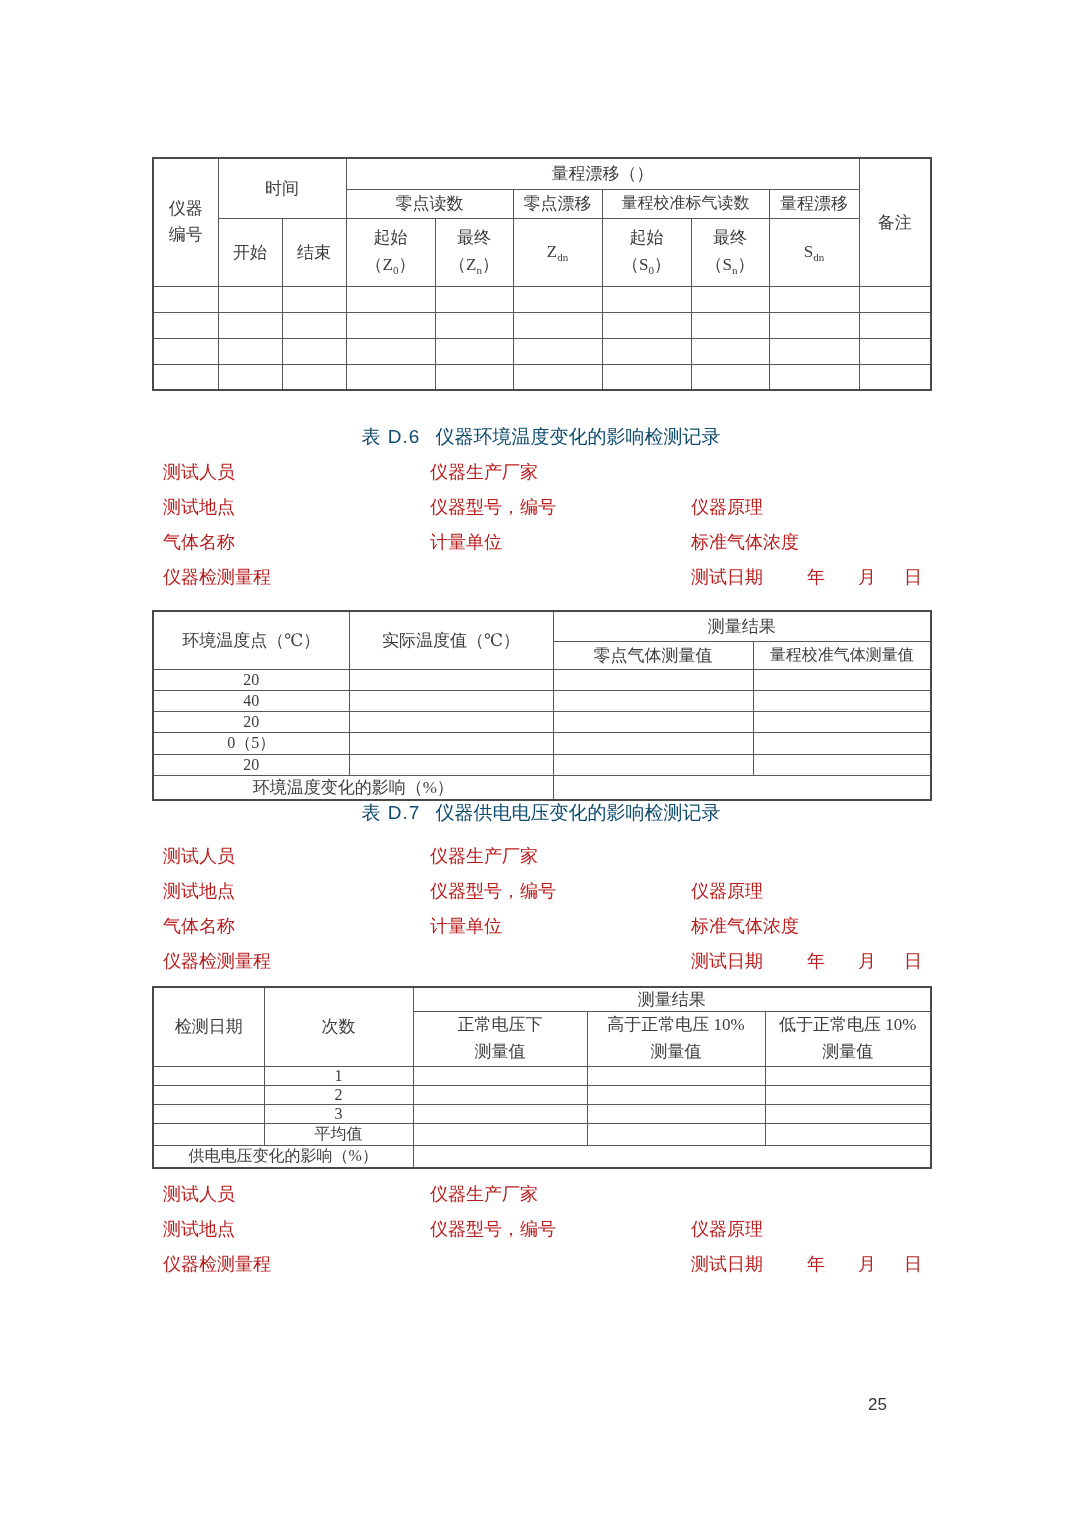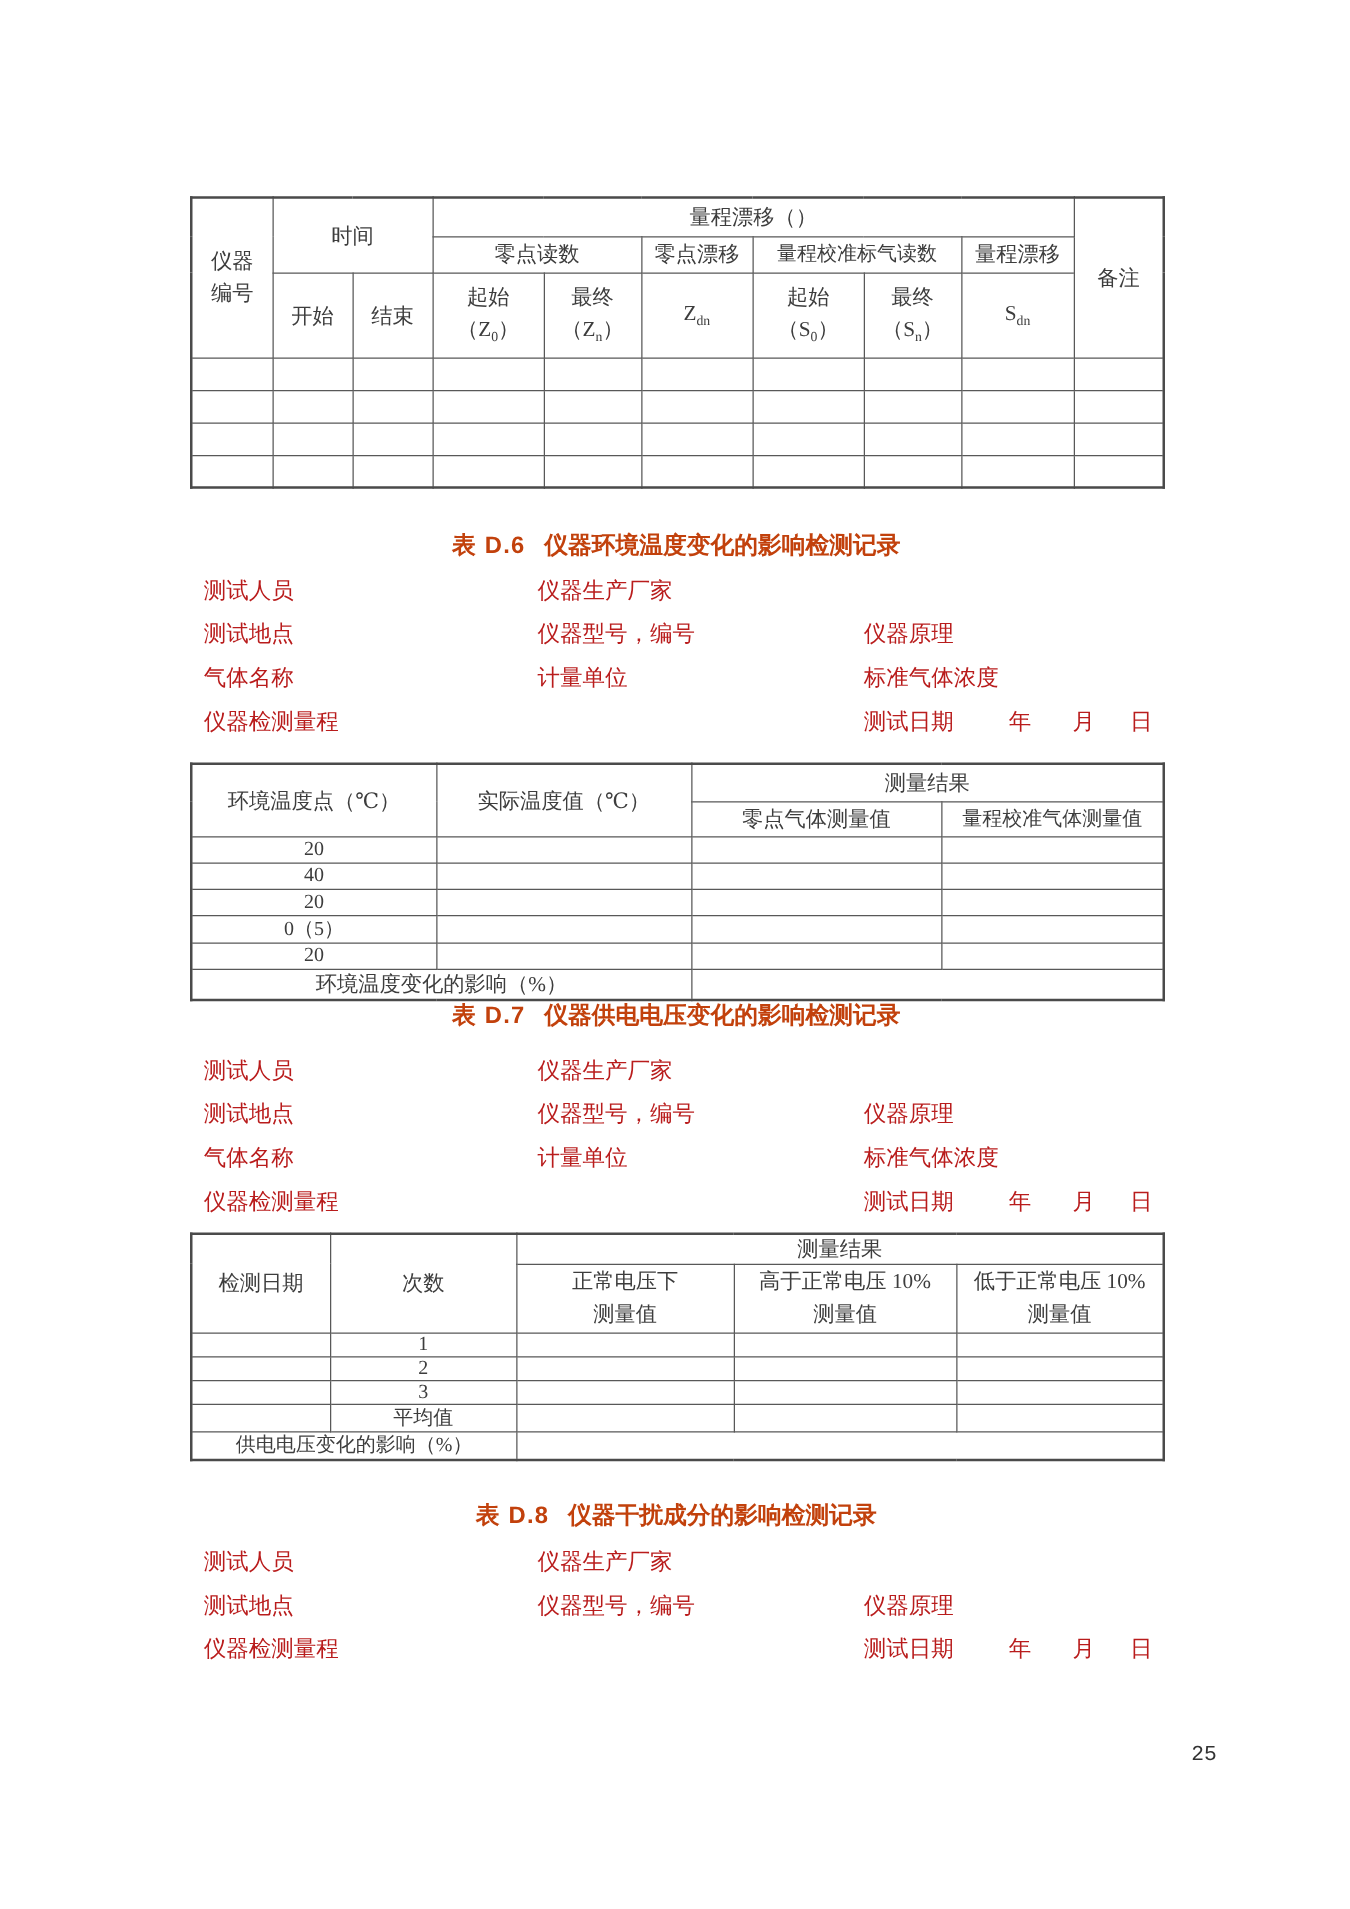--- a/index.html
+++ b/index.html
@@ -24,43 +24,43 @@
   .sym-base { font-size:17px; }
 
   .h31 { height:31px; } .h29 { height:29px; } .h68 { height:68px; }
   .h26 { height:26px; } .h30 { height:30px; } .h28 { height:28px; }
   .h21 { height:21px; } .h23 { height:23px; } .h55 { height:55px; }
   .h19 { height:19px; }
   .small { font-size:16px; }
 
   .sec-title {
     text-align:center; font-family:"Liberation Sans","DejaVu Sans",sans-serif;
-    font-weight:bold; font-size:19px; color:#c2410c; height:23px; line-height:23px;
+    font-weight:normal; font-size:19px; color:#0c4a6e; height:23px; line-height:23px;
     white-space:nowrap;
   }
   .sec-title .prefix { margin-right:15px; letter-spacing:1px; }
 
   .frow { position:relative; height:35px; font-size:18px; color:#b91c1c; }
   .f { position:absolute; top:50%; transform:translateY(-50%); white-space:nowrap; }
   .fx1 { left:11px; } .fx2 { left:278px; } .fx3 { left:539px; }
   .fxy { left:655px; } .fxm { left:706px; } .fxd { left:752px; }
 
   .mt-drift { margin-top:157px; }
   .mt-d6-title { margin-top:34px; }
   .mt-d6-fields { margin-top:6px; }
   .mt-d6-table { margin-top:16px; }
   .mt-d7-title { }
   .mt-d7-fields { margin-top:15px; }
   .mt-d7-table { margin-top:7px; }
   .mt-d8-title { margin-top:32px; }
   .mt-d8-fields { margin-top:8px; }
 
   .page-num {
-    position:absolute; left:953px; top:1395px; font-size:17px;
-    font-family:Liberation Mono, monospace; color:#333;
+    position:absolute; left:868px; top:1395px; font-size:17px;
+    font-family:Liberation Sans, sans-serif; color:#333;
   }
 </style>
 </head>
 <body>
 
 <div class="page">
   <div class="content">
 
     <table class="bordered mt-drift">
       <colgroup>
@@ -322,23 +322,20 @@
             <td></td>
             <td></td>
       </tr>
       <tr class="h19">
         <td colspan="2" class="small">供电电压变化的影响（%）</td>
         <td colspan="3"></td>
       </tr>
     </tbody>
       </table>
 
-    <div class="sec-title mt-d8-title">
-      <span class="prefix">表 D.8</span><span>仪器干扰成分的影响检测记录</span>
-    </div>
 
     <div class="mt-d8-fields">
       <div class="frow">
         <span class="f fx1">测试人员</span>
         <span class="f fx2">仪器生产厂家</span>
       </div>
       <div class="frow">
         <span class="f fx1">测试地点</span>
         <span class="f fx2">仪器型号，编号</span>
         <span class="f fx3">仪器原理</span>

